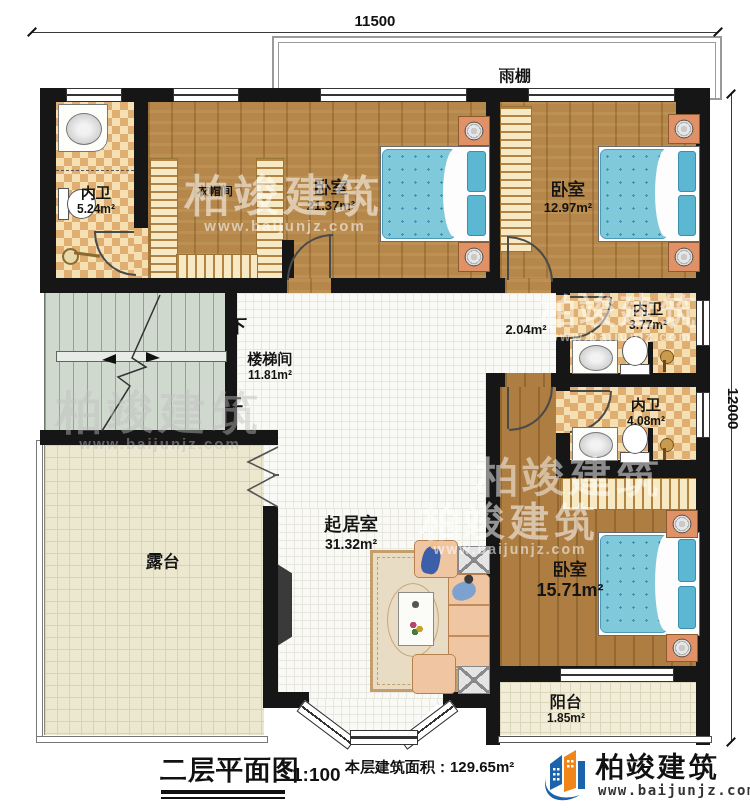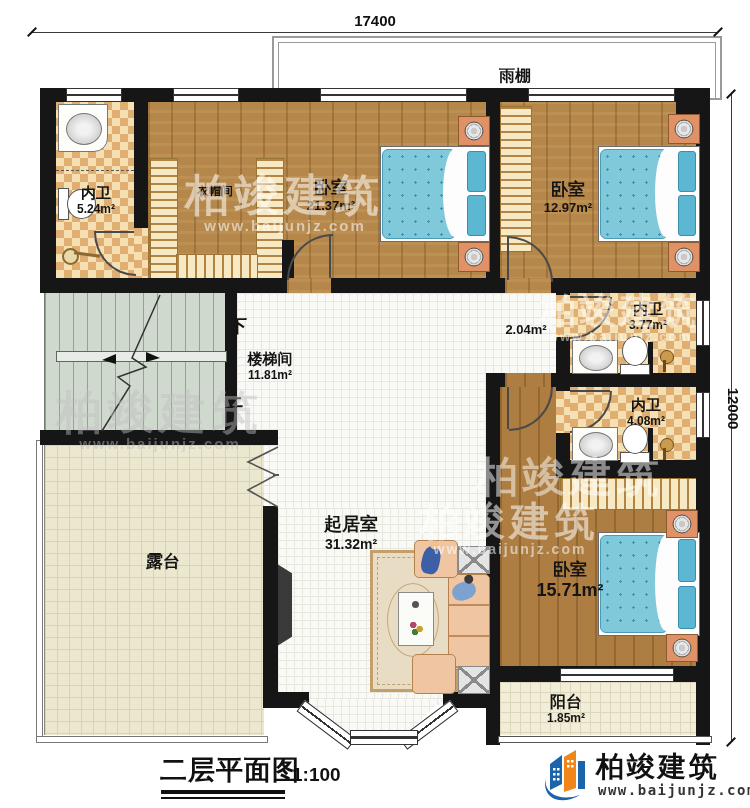--- a/index.html
+++ b/index.html
@@ -64,21 +64,21 @@
   .dimline{position:absolute;background:#3a3a3a;z-index:2;}
   .tick{position:absolute;width:12px;height:2px;background:#111;z-index:3;}
   .dimtxt{position:absolute;z-index:3;font-weight:bold;color:#111;}
 </style>
 </head>
 <body>
 
 <div class="dimline" style="left:32px;top:32px;width:686px;height:1px;"></div>
 <div class="tick" style="left:26px;top:31px;transform:rotate(-45deg);"></div>
 <div class="tick" style="left:712px;top:31px;transform:rotate(-45deg);"></div>
-<div class="dimtxt" style="left:345px;top:12px;width:60px;text-align:center;font-size:15px;">17400</div>
+<div class="dimtxt" style="left:345px;top:12px;width:60px;text-align:center;font-size:15px;">11500</div>
 <div class="dimline" style="left:731px;top:94px;width:1px;height:648px;"></div>
 <div class="tick" style="left:725px;top:93px;transform:rotate(-45deg);"></div>
 <div class="tick" style="left:725px;top:741px;transform:rotate(-45deg);"></div>
 <div class="dimtxt" style="left:703px;top:400px;width:60px;text-align:center;font-size:15px;transform:rotate(90deg);">12000</div>
 
 <div class="abs" style="left:272px;top:36px;width:446px;height:60px;border:2px solid #9a9a9a;z-index:0;">
   <div class="abs" style="left:4px;top:4px;right:4px;bottom:0;border:1px solid #9a9a9a;border-bottom:none;"></div>
 </div>
 <div class="label" style="left:480px;top:66px;width:70px;font-size:16px;">雨棚</div>
 
@@ -324,20 +324,21 @@
 </div>
 <div class="wm" style="left:430px;top:455px;width:280px;color:rgba(255,255,255,.5);">
   <div style="font-size:42px;letter-spacing:5px;">柏竣建筑</div>
 </div>
 
 <div class="abs" style="left:0;top:748px;width:718px;height:60px;z-index:25;">
   <div class="abs" style="left:160px;top:4px;width:200px;font-size:27px;font-weight:bold;color:#111;letter-spacing:1px;">二层平面图</div>
   <div class="abs" style="left:161px;top:42px;width:124px;height:4px;background:#111;"></div>
   <div class="abs" style="left:161px;top:49px;width:124px;height:2px;background:#111;"></div>
   <div class="abs" style="left:292px;top:16px;width:70px;font-size:19px;font-weight:bold;color:#111;">1:100</div>
+  <div class="abs" style="left:345px;top:10px;width:200px;font-size:15px;font-weight:bold;color:#111;">本层建筑面积：129.65m²</div>
 
   <svg class="abs" style="left:540px;top:0px;" width="52" height="56" viewBox="0 0 52 56">
     <polygon points="10,16 22,7 22,36 10,42" fill="#1b63ab"></polygon>
     <polygon points="24,9 36,2 36,40 24,44" fill="#f08519"></polygon>
     <rect x="38" y="13" width="7" height="28" fill="#1b63ab"></rect>
     <path d="M6,28 C2,46 20,54 40,47 C22,58 0,52 6,28 Z" fill="#1b63ab"></path>
     <rect x="13" y="20" width="2.5" height="2.5" fill="#fff"></rect>
       <rect x="17" y="20" width="2.5" height="2.5" fill="#fff"></rect>
     <rect x="13" y="25" width="2.5" height="2.5" fill="#fff"></rect>
       <rect x="17" y="25" width="2.5" height="2.5" fill="#fff"></rect>

